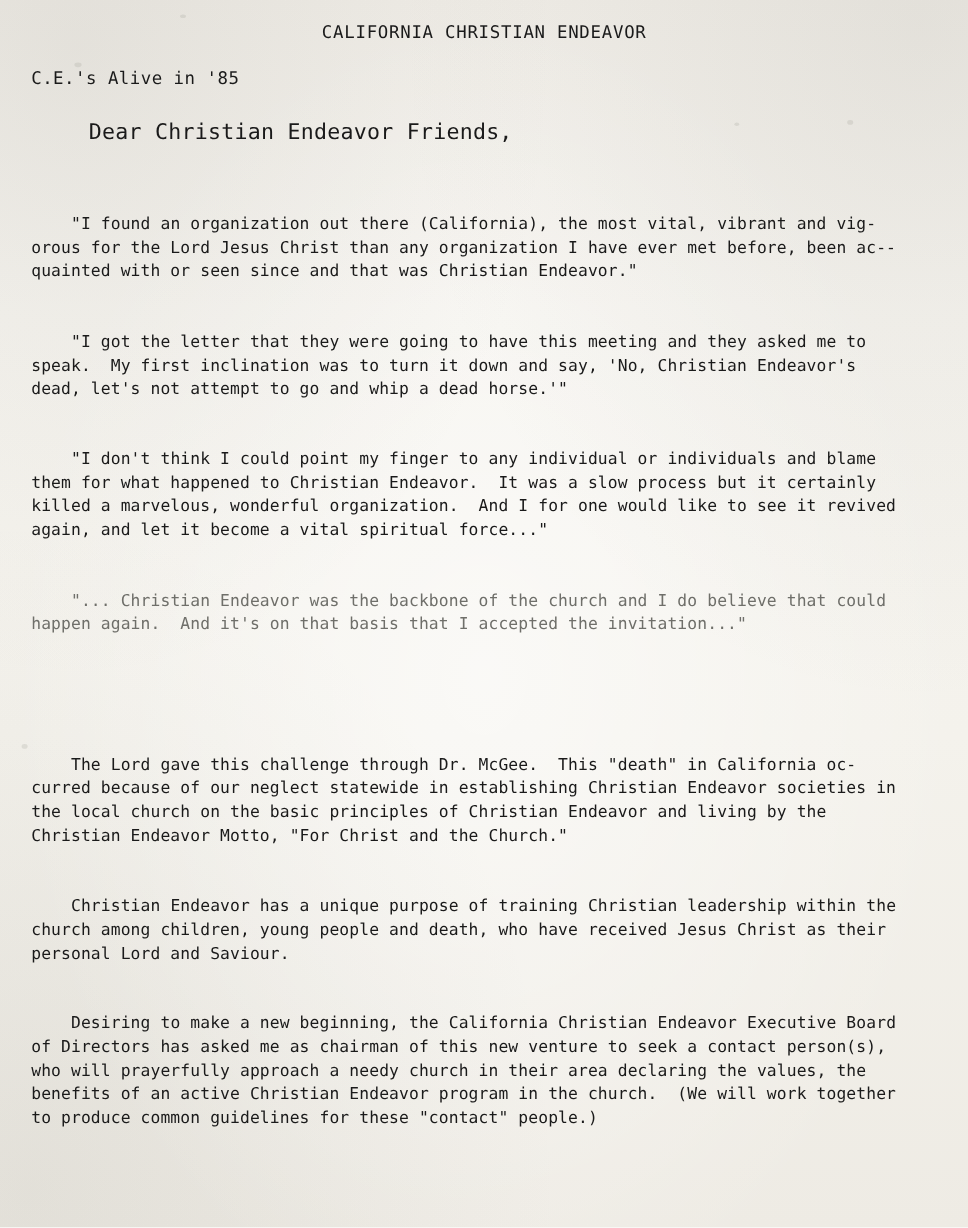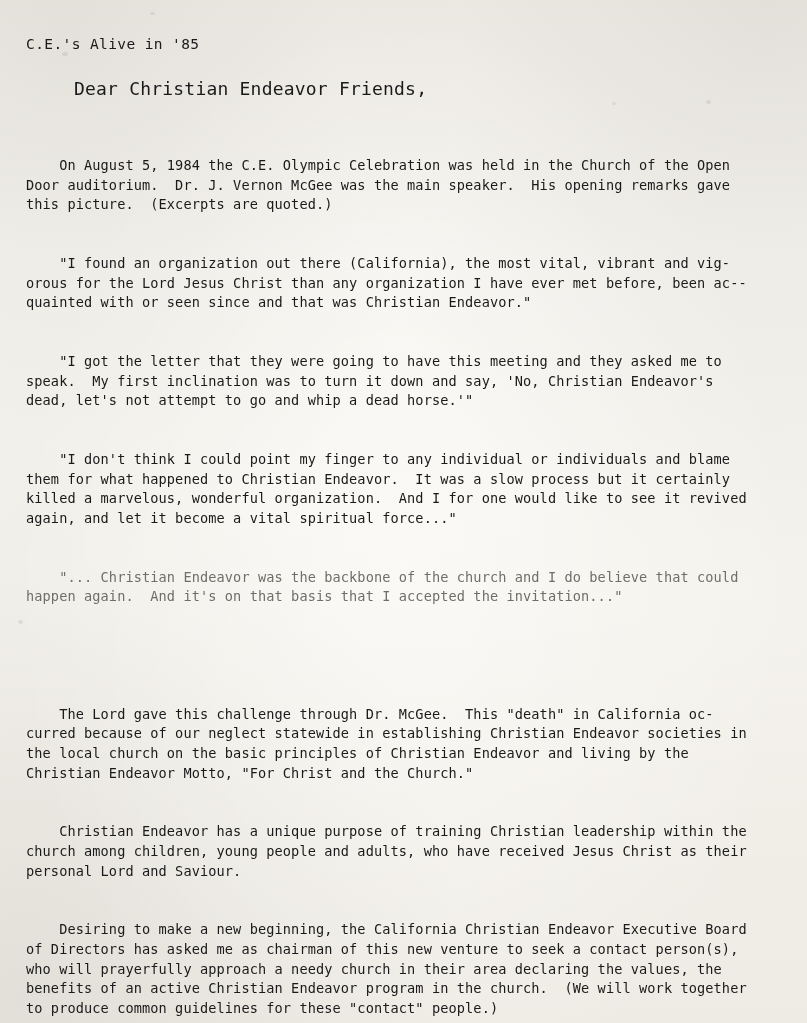--- a/index.html
+++ b/index.html
@@ -86,46 +86,44 @@
   <div class="paper-tint"></div>
 
   <div class="smudge" style="left:62px; top:52px; width:6px; height:4px;"></div>
   <div class="smudge" style="left:706px; top:100px; width:5px; height:4px;"></div>
   <div class="smudge" style="left:612px; top:102px; width:4px; height:3px;"></div>
   <div class="smudge" style="left:18px; top:620px; width:5px; height:4px;"></div>
   <div class="smudge" style="left:150px; top:12px; width:5px; height:3px;"></div>
 
   <div class="doc">
 
+    <div class="title">CALIFORNIA CHRISTIAN ENDEAVOR</div>
     <div class="subtitle">C.E.'s Alive in '85</div>
     <div class="salutation">Dear Christian Endeavor Friends,</div>
 
     <div class="body-block">
-      <p class="para">    On August 5, 1984 the C.E. Olympic Celebration was held in the Church of the Open
-Door auditorium.  Dr. J. Vernon McGee was the main speaker.  His opening remarks gave
-this picture.  (Excerpts are quoted.)</p>
       <p class="para">    "I found an organization out there (California), the most vital, vibrant and vig-
 orous for the Lord Jesus Christ than any organization I have ever met before, been ac--
 quainted with or seen since and that was Christian Endeavor."</p>
       <p class="para">    "I got the letter that they were going to have this meeting and they asked me to
 speak.  My first inclination was to turn it down and say, 'No, Christian Endeavor's
 dead, let's not attempt to go and whip a dead horse.'"</p>
       <p class="para">    "I don't think I could point my finger to any individual or individuals and blame
 them for what happened to Christian Endeavor.  It was a slow process but it certainly
 killed a marvelous, wonderful organization.  And I for one would like to see it revived
 again, and let it become a vital spiritual force..."</p>
       <p class="para faded">    "... Christian Endeavor was the backbone of the church and I do believe that could
 happen again.  And it's on that basis that I accepted the invitation..."</p>
       <div class="gap"></div>
       <p class="para">    The Lord gave this challenge through Dr. McGee.  This "death" in California oc-
 curred because of our neglect statewide in establishing Christian Endeavor societies in
 the local church on the basic principles of Christian Endeavor and living by the
 Christian Endeavor Motto, "For Christ and the Church."</p>
       <p class="para">    Christian Endeavor has a unique purpose of training Christian leadership within the
-church among children, young people and adults, who have received Jesus Christ as their
+church among children, young people and death, who have received Jesus Christ as their
 personal Lord and Saviour.</p>
       <p class="para">    Desiring to make a new beginning, the California Christian Endeavor Executive Board
 of Directors has asked me as chairman of this new venture to seek a contact person(s),
 who will prayerfully approach a needy church in their area declaring the values, the
 benefits of an active Christian Endeavor program in the church.  (We will work together
 to produce common guidelines for these "contact" people.)</p>
       
       
       
     </div>

